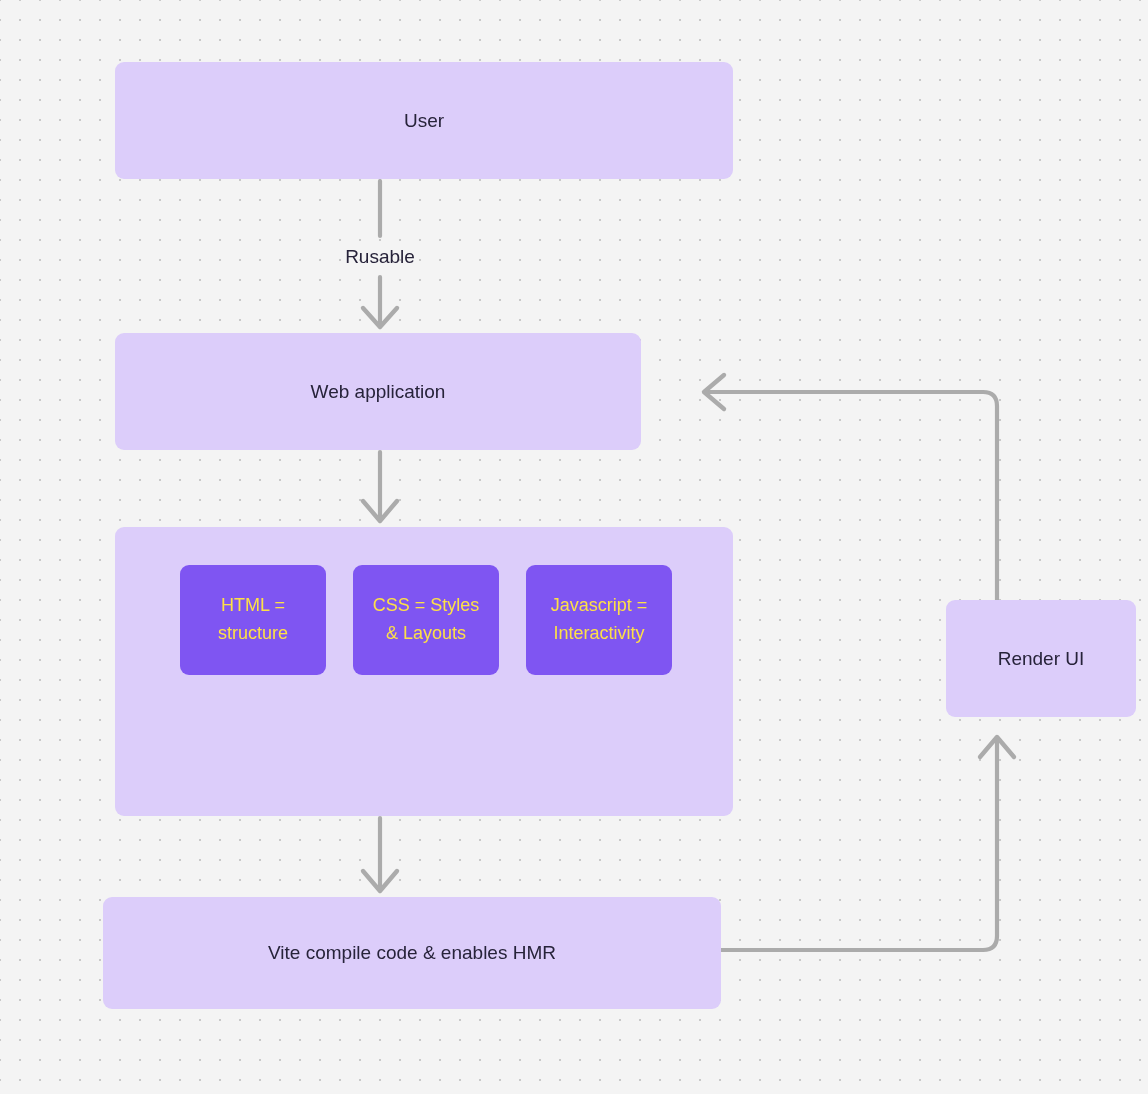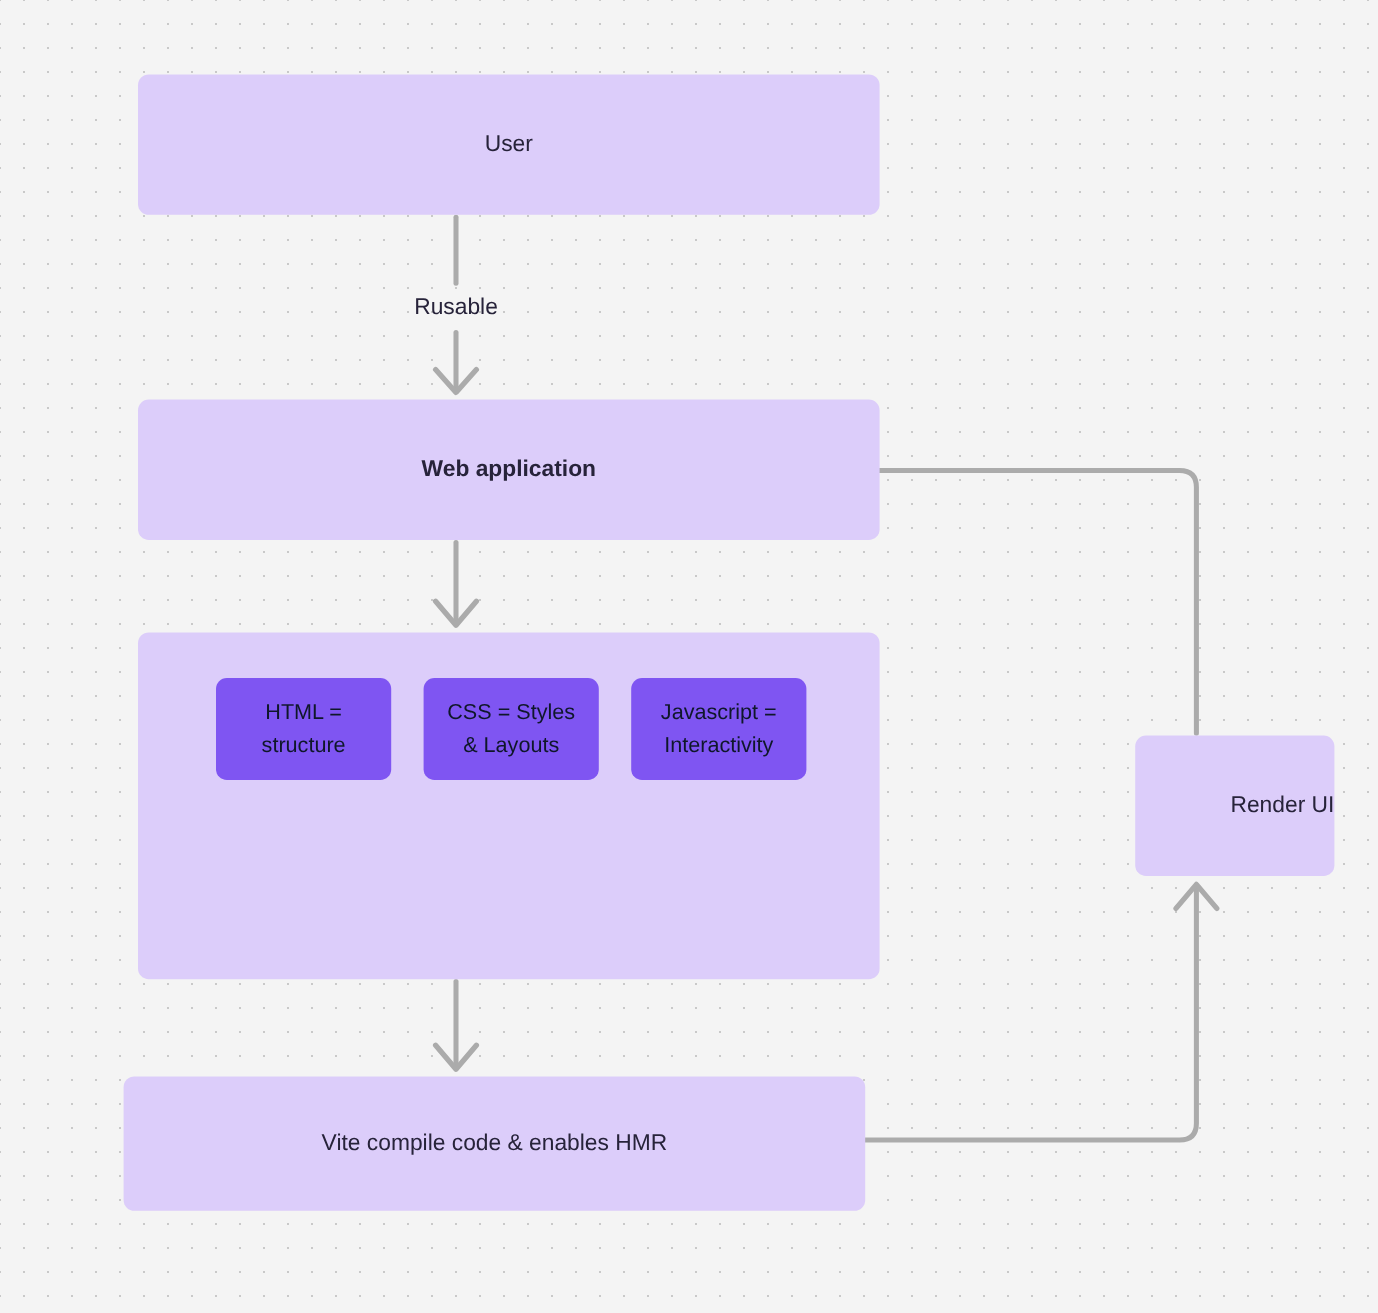--- a/index.html
+++ b/index.html
@@ -31,43 +31,43 @@
     line-height: 1.45;
     text-align: center;
     margin-left: 44px;
   }
   .node-label {
     pointer-events: none;
     white-space: pre-line;
   }
   
   #node-user      { left: 71px;  top: 62px;  width: 618px; height: 117px; }
-  #node-webapp    { left: 71px;  top: 333px; width: 618px; height: 117px; font-weight: bold; }
+  #node-webapp    { left: 71px;  top: 333px; width: 526px; height: 117px; }
   #node-components{ left: 71px;  top: 527px; width: 618px; height: 289px;
                     align-items: flex-start; justify-content: flex-start; }
   #node-vite      { left: 59px;  top: 897px; width: 618px; height: 112px; }
-  #node-render    { left: 902px; top: 613px; width: 166px; height: 117px; justify-content: flex-end; }
+  #node-render    { left: 902px; top: 600px; width: 190px; height: 117px; }
 
   
   .chips {
     position: absolute;
     left: 65px;
     top: 38px;
     display: flex;
     gap: 27px;
   }
   .chip {
     width: 146px;
-    height: 85px;
+    height: 110px;
     background: #7f55f2;
     border-radius: 9px;
     display: flex;
     align-items: center;
     justify-content: center;
-    color: #0f172a;
+    color: #fde047;
     font-size: 18px;
     line-height: 1.55;
     text-align: center;
     white-space: pre-line;
   }
   .group-caption {
     position: absolute;
     left: 0;
     right: 0;
     top: 185px;

